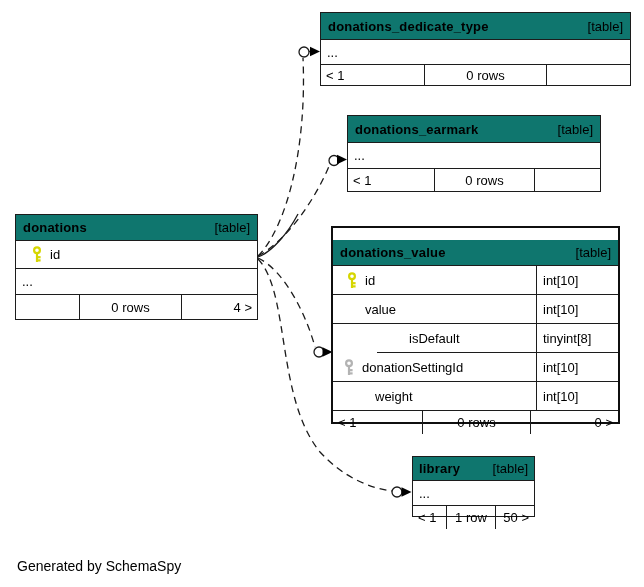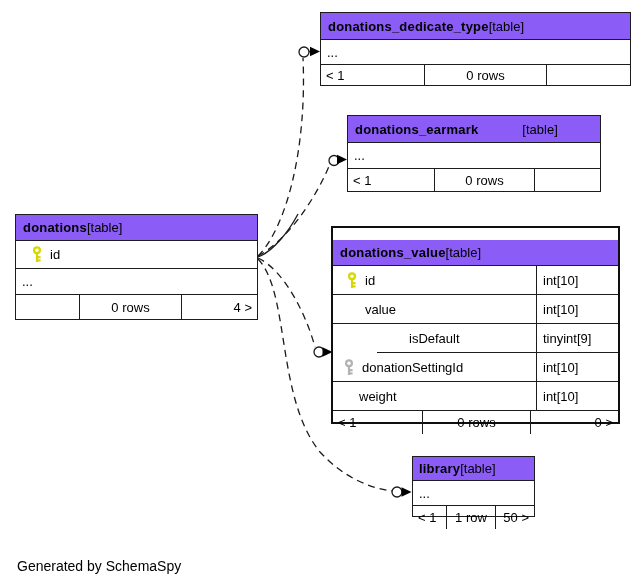--- a/index.html
+++ b/index.html
@@ -7,22 +7,22 @@
     position:relative; width:644px; height:587px; background:#fff;
     font-family:"Liberation Sans", sans-serif; color:#000; overflow:hidden;
   }
   svg.wires { position:absolute; left:0; top:0; pointer-events:none; }
   .table-box {
     position:absolute; background:#fff; border:1px solid #1c1c1c;
     box-sizing:border-box; font-size:13px;
   }
   .table-box.highlight { border:2px solid #0f0f0f; }
   .t-header {
-    display:flex; align-items:center;
-    background:#8b5cf6; border-bottom:1px solid #1c1c1c;
+    display:flex; justify-content:space-between; align-items:center;
+    background:#0f766e; border-bottom:1px solid #1c1c1c;
     padding:0 7px; box-sizing:border-box; cursor:pointer;
   }
   .t-name { font-weight:bold; letter-spacing:.2px; }
   .t-tag { font-weight:normal; }
   .t-row {
     display:flex; align-items:center; border-bottom:1px solid #1c1c1c;
     box-sizing:border-box;
   }
   .key-slot { width:26px; display:inline-flex; justify-content:center; align-items:center; flex:none; }
   .col-name { flex:1; }
@@ -154,35 +154,35 @@
       <span class="col-type">int[10]</span>
     </div>
     <div class="t-row" style="height:29px; padding-left:6px;">
       <span class="key-slot"></span>
       <span class="col-name">value</span>
       <span class="col-type">int[10]</span>
     </div>
     <div class="t-row" style="height:29px; padding-left:6px;margin-left:44px;">
       <span class="key-slot"></span>
       <span class="col-name">isDefault</span>
-      <span class="col-type">tinyint[9]</span>
+      <span class="col-type">tinyint[8]</span>
     </div>
     <div class="t-row" style="height:29px; padding-left:3px;">
       <span class="key-slot key-foreign">
         <svg width="12" height="17" viewBox="0 0 12 17" fill="none" stroke="currentColor" stroke-width="2.2">
           <circle cx="6" cy="4.3" r="2.9"></circle>
             <path d="M6 7.4 V16"></path>
             <path d="M6 11.2 H9.6"></path>
             <path d="M6 14.4 H9.6"></path>
         </svg>
       </span>
       <span class="col-name">donationSettingId</span>
       <span class="col-type">int[10]</span>
     </div>
-    <div class="t-row" style="height:29px; padding-left:0;">
+    <div class="t-row" style="height:29px; padding-left:16px;">
       <span class="key-slot"></span>
       <span class="col-name">weight</span>
       <span class="col-type">int[10]</span>
     </div>
     <div class="t-footer" style="height:23px;">
       <span class="f-cell f-left" style="width:89px;">&lt; 1</span>
       <span class="f-cell f-center" style="width:108px;">0 rows</span>
       <span class="f-cell f-right">0 &gt;</span>
     </div>
   </div>

